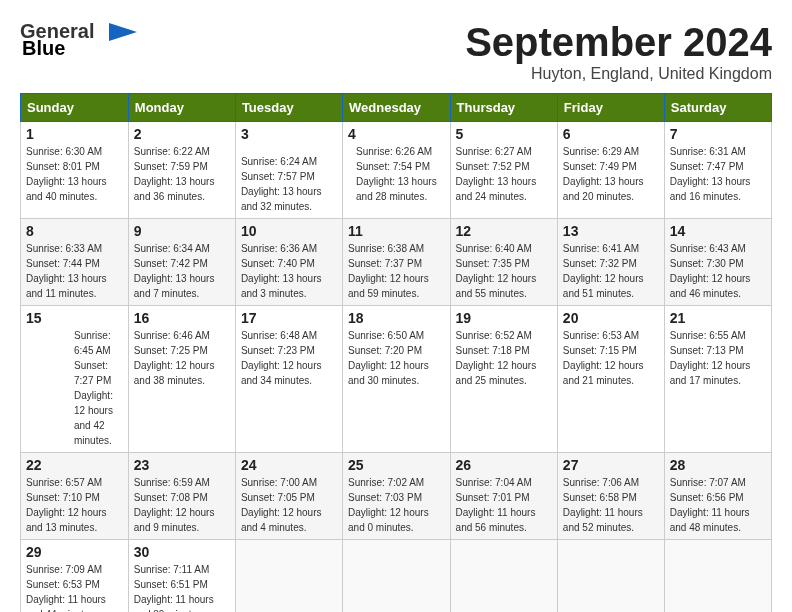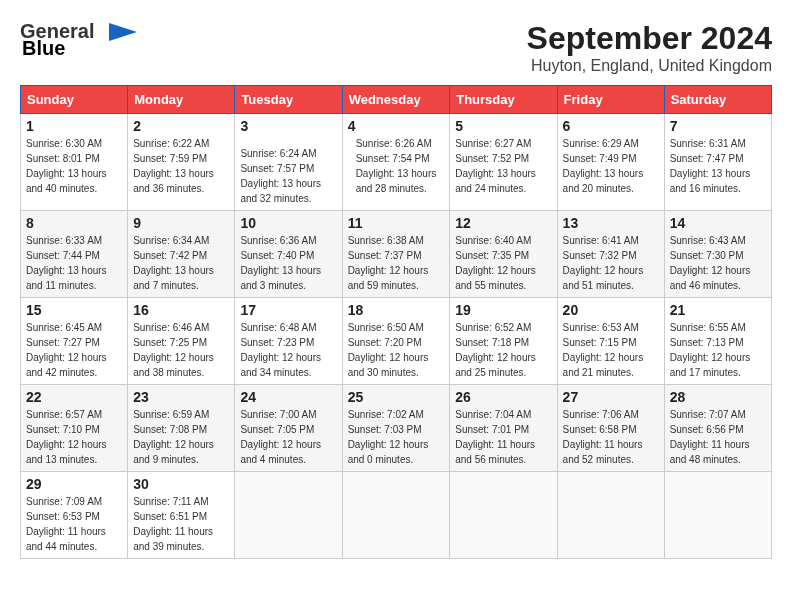--- a/index.html
+++ b/index.html
@@ -18,34 +18,34 @@
     }
     .logo {
       display: flex;
       flex-direction: column;
       align-items: flex-start;
     }
     .title-area {
       text-align: right;
     }
     .main-title {
-      font-size: 32px;
+      font-size: 40px;
       font-weight: bold;
       color: #222;
     }
     .sub-title {
       font-size: 16px;
       color: #444;
     }
     .calendar {
       width: 100%;
       border-collapse: collapse;
     }
     .calendar thead tr th {
-      background-color: #ef4444;
+      background-color: #4d7c0f;
       color: #fff;
       font-size: 13px;
       font-weight: bold;
       padding: 6px 6px;
       text-align: left;
       border: 1px solid #1565c0;
     }
     .calendar tbody tr td {
       width: 108px;
       vertical-align: top;
@@ -205,21 +205,21 @@
           <span class="day-num">14</span>
           <div class="day-info" style="white-space: pre-line;">Sunrise: 6:43 AM
 Sunset: 7:30 PM
 Daylight: 12 hours
 and 46 minutes.</div>
         </td>
       </tr>
       <tr>
         <td>
           <span class="day-num">15</span>
-          <div class="day-info" style="white-space: pre-line;">Sunrise: 6:45 AM
+          <div class="day-info" style="white-space: pre-line; margin-left: 48px;">Sunrise: 6:45 AM
 Sunset: 7:27 PM
 Daylight: 12 hours
 and 42 minutes.</div>
         </td>
         <td>
           <span class="day-num">16</span>
           <div class="day-info" style="white-space: pre-line;">Sunrise: 6:46 AM
 Sunset: 7:25 PM
 Daylight: 12 hours
 and 38 minutes.</div>

